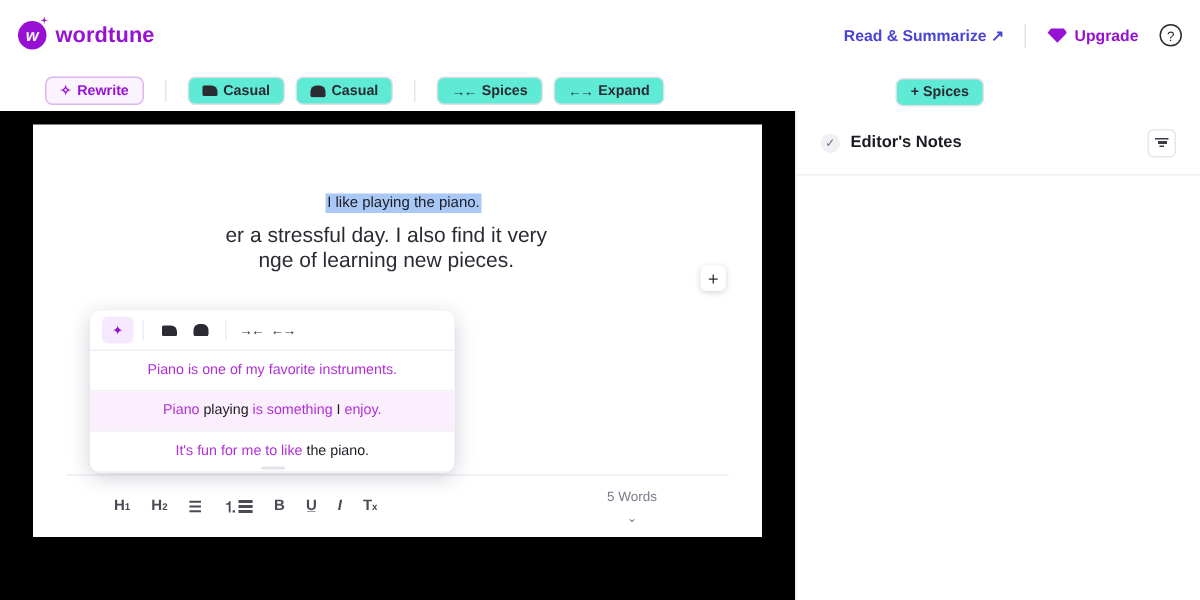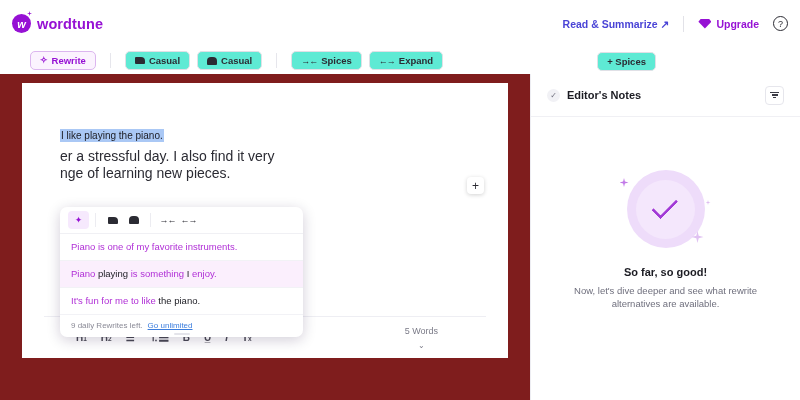--- a/index.html
+++ b/index.html
@@ -66,21 +66,21 @@
   .tb-left { margin-left: 30px; display: flex; align-items: center; gap: 7px; }
   .spices-wrap { margin-left: 147px; }
   .ic { display: inline-block; line-height: 1; }
   .ic-wand { color: #9611d4; font-size: 9px; }
   .ic-casual { width: 10px; height: 7px; background: #2b2b33; border-radius: 1px 4px 1px 1px; }
   .ic-formal { width: 10px; height: 8px; background: #2b2b33; border-radius: 4px 4px 1px 1px; border-bottom: 2px solid #2b2b33; }
   .arrows { font-size: 9px; letter-spacing: -1px; }
 
   
   .body-area { position: absolute; top: 74px; left: 0; right: 0; bottom: 0; display: flex; }
-  .left-pane { width: 530px; position: relative; background: #7f1d1d; }
+  .left-pane { width: 530px; position: relative; background: #000000; text-align: center; }
   .editor-card {
     position: absolute; left: 22px; top: 9px; right: 22px; bottom: 42px;
     background: #ffffff;
   }
   .right-pane { flex: 1; position: relative; background: #ffffff; border-left: 1px solid #ededf2; }
 
   
   .doc { position: absolute; left: 38px; top: 42px; right: 30px; }
   .sel-line { display: inline-block; }
   .sel {
@@ -299,50 +299,32 @@
             </div>
           <div class="pb-div"></div>
           <div class="pb-btn arrows">→←</div>
           <div class="pb-btn arrows">←→</div>
         </div>
         <div id="sug-list">
             <div class="sug"><span class="p">Piano is one of my favorite instruments.</span></div>
             <div class="sug hl"><span class="p">Piano </span><span class="k">playing </span><span class="p">is something </span><span class="k">I </span><span class="p">enjoy.</span></div>
             <div class="sug"><span class="p">It's fun for me to like </span><span class="k">the piano.</span></div>
           </div>
-        <div class="popup-foot">
-          <span>9 daily Rewrites left.</span>
-          <span class="go-unl">Go unlimited</span>
-        </div>
         <div class="grabber"></div>
       </div>
     </div>
 
     <div class="right-pane">
       <div class="notes-head">
         <div class="check-chip">✓</div>
         <div class="notes-title">Editor's Notes</div>
         <div class="filter-btn">
           <span class="filter-ic">
               <i></i>
               <i></i>
               <i></i>
             </span>
         </div>
       </div>
-      <div class="empty-state">
-        <div class="badge-wrap">
-          <div class="badge-outer">
-            <div class="badge-inner">
-              <div class="tick"></div>
-            </div>
-          </div>
-          <span class="spark s1"></span>
-          <span class="spark s2"></span>
-          <span class="spark s3"></span>
-        </div>
-        <div class="es-title">So far, so good!</div>
-        <div class="es-sub">Now, let's dive deeper and see what rewrite alternatives are available.</div>
-      </div>
     </div>
 
   </div>
 </div>
 
 </body></html>

